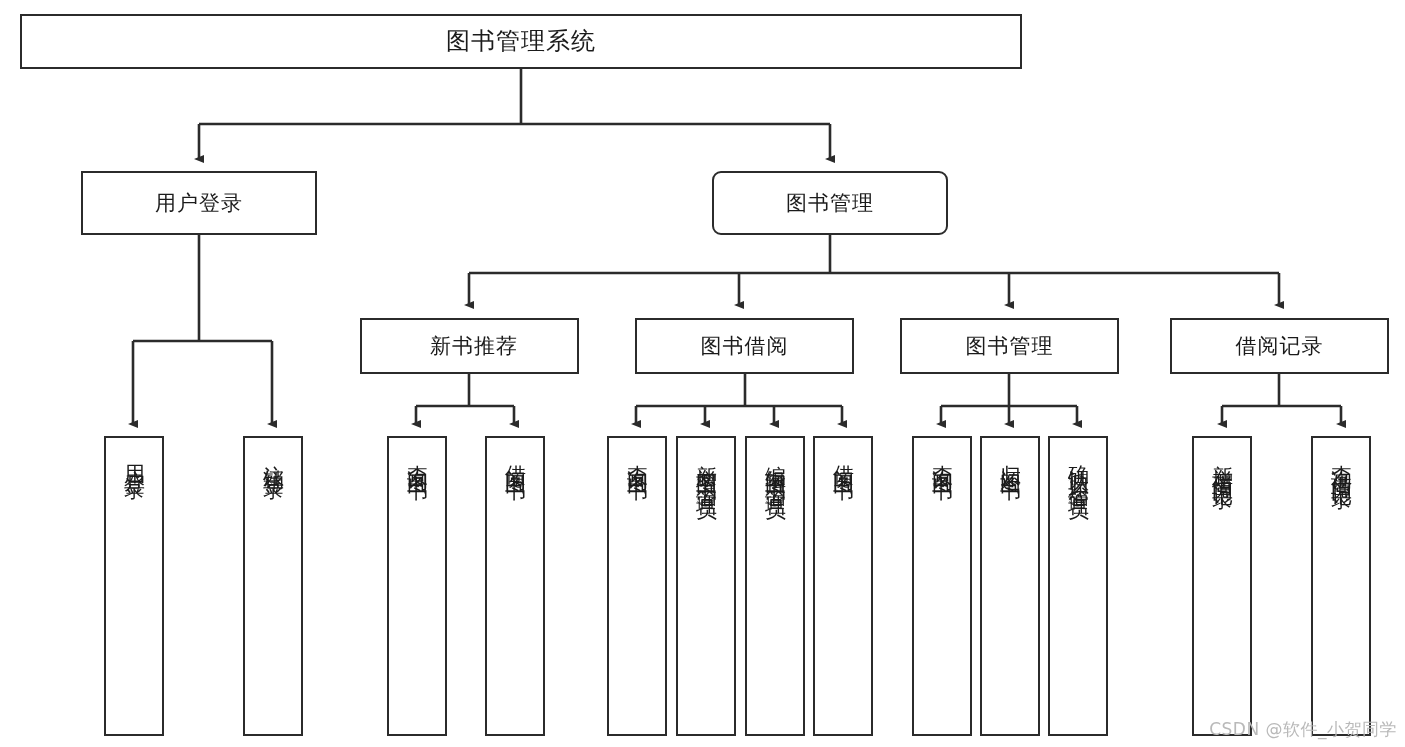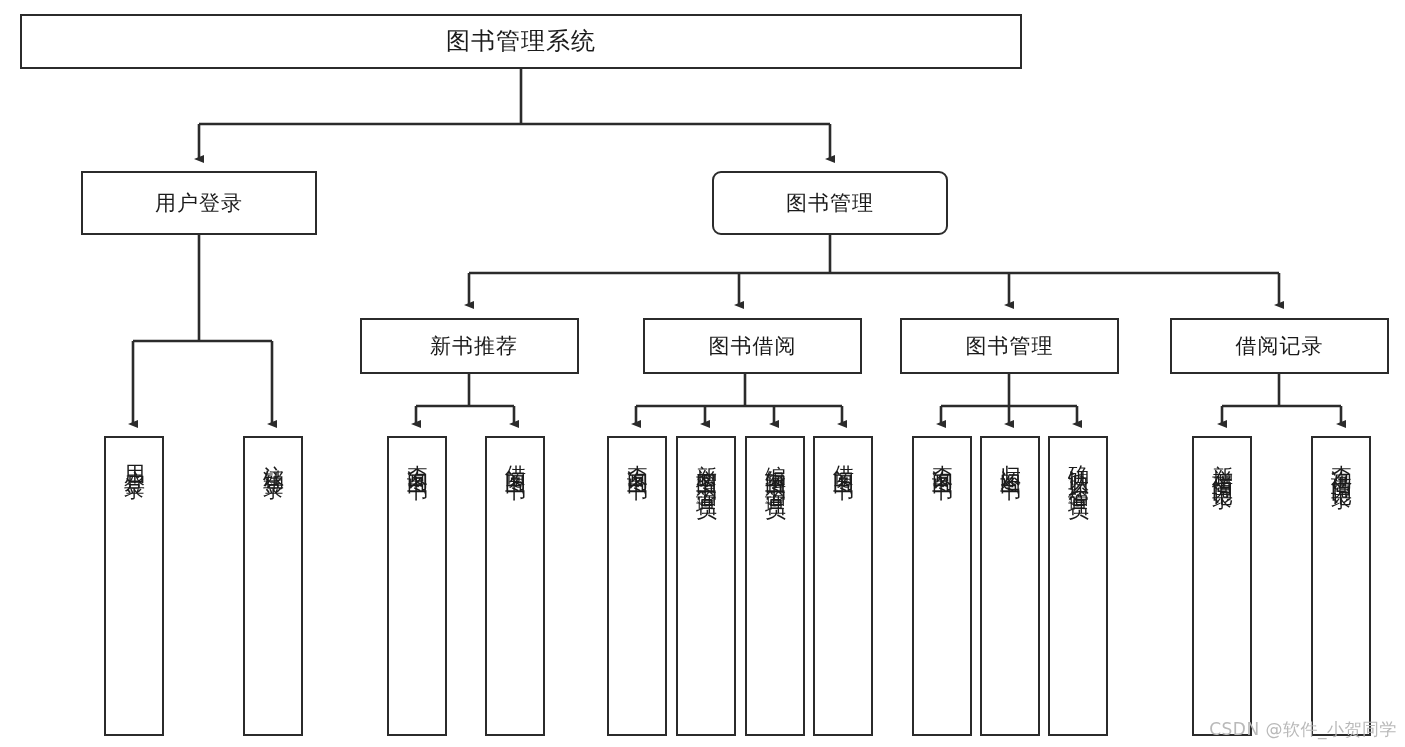--- a/index.html
+++ b/index.html
@@ -120,21 +120,21 @@
   </div>
 
   <div class="node h-node" style="left:712px;top:171px;width:236px;height:64px;border-radius:9px;">
     <span class="label">图书管理</span>
   </div>
 
   <div class="node h-node" style="left:360px;top:318px;width:219px;height:56px;padding-left:9px;">
     <span class="label">新书推荐</span>
   </div>
 
-  <div class="node h-node" style="left:635px;top:318px;width:219px;height:56px;margin-left:8px;">
+  <div class="node h-node" style="left:635px;top:318px;width:219px;height:56px;">
     <span class="label">图书借阅</span>
   </div>
 
   <div class="node h-node" style="left:900px;top:318px;width:219px;height:56px;">
     <span class="label">图书管理</span>
   </div>
 
   <div class="node h-node" style="left:1170px;top:318px;width:219px;height:56px;">
     <span class="label">借阅记录</span>
   </div>

